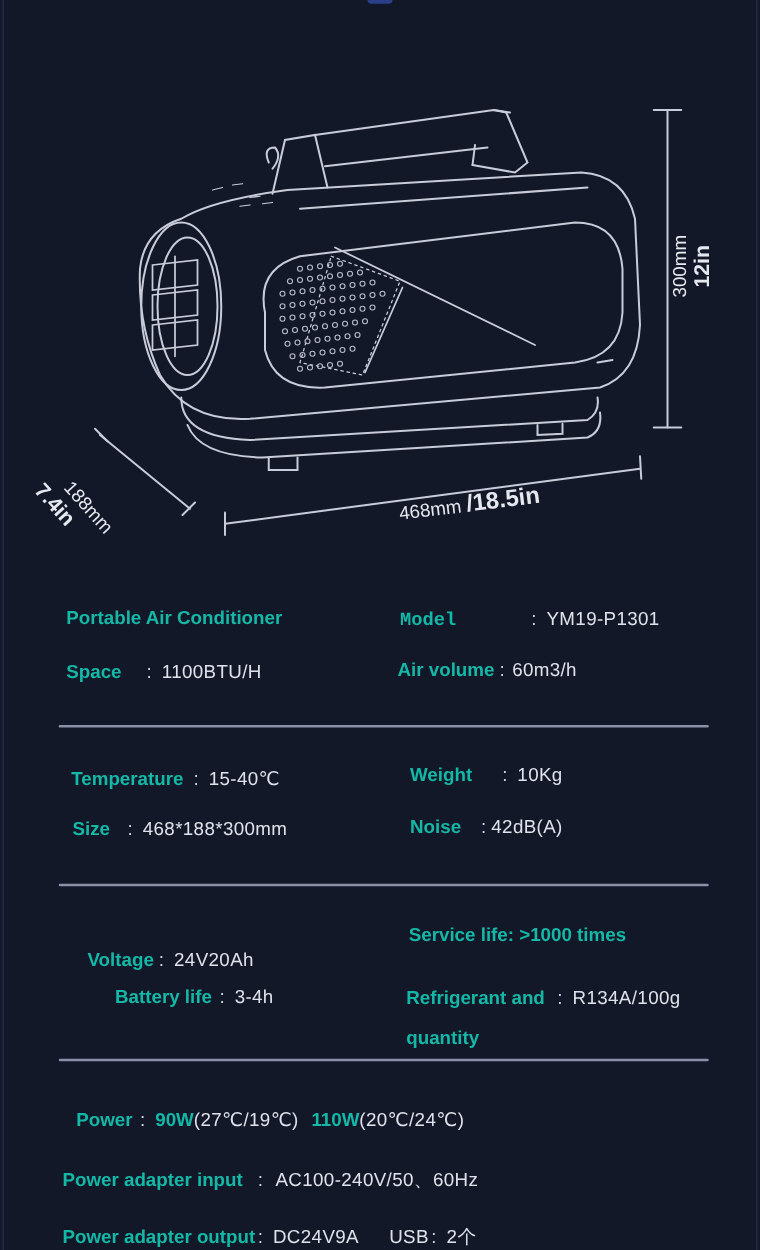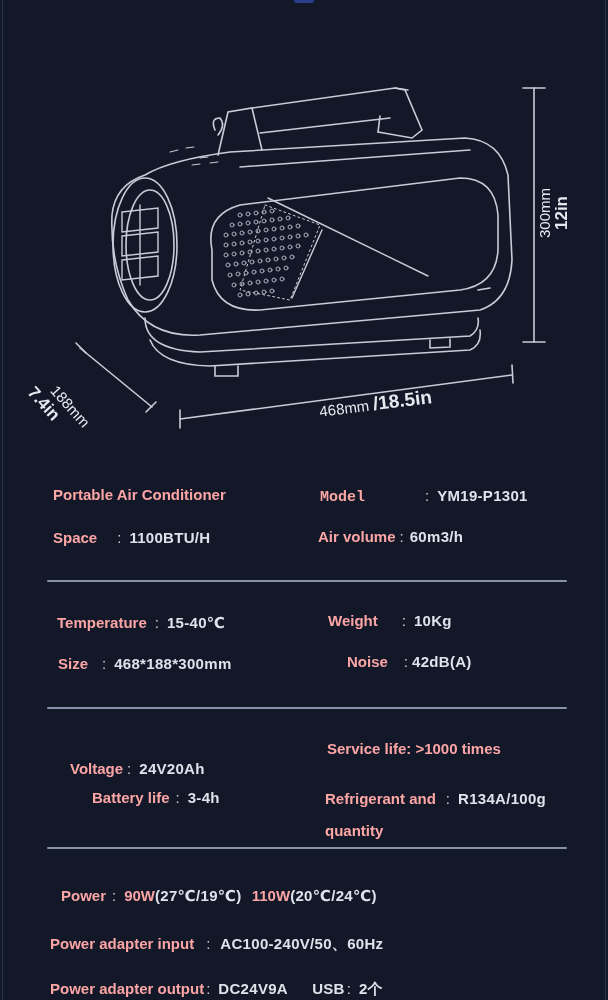--- a/index.html
+++ b/index.html
@@ -23,23 +23,23 @@
   .dim-label { position: absolute; color: #e6e8ef; white-space: nowrap; }
   .dim-h { left: 318px; top: 400px; transform: rotate(-7deg); transform-origin: left top; font-size: 15px; }
   .dim-h .mm { font-weight: 400; }
   .dim-h .in { font-weight: 700; font-size: 19px; }
   .dim-v { left: 575px; top: 212px; transform: rotate(-90deg); transform-origin: center; font-size: 15px; line-height: 17px; text-align: center; }
   .dim-v .in { font-weight: 700; font-size: 17px; display:block; }
   .dim-d { left: 60px; top: 382px; transform: rotate(48deg); transform-origin: left top; font-size: 15px; line-height: 18px; }
   .dim-d .in { font-weight: 700; font-size: 17px; display:block; margin-left:-14px; }
 
   .spec { position: absolute; font-size: 15px; white-space: nowrap; }
-  .spec .k { font-weight: 700; color: #fca5a5; }
+  .spec .k { font-weight: 700; color: #14b8a6; }
   .spec .sep { color: #d0d3dc; margin: 0 8px 0 6px; }
-  .spec .v { color: #dfe2ea; font-weight: 700; letter-spacing: 0.3px; }
+  .spec .v { color: #dfe2ea; font-weight: 400; letter-spacing: 0.3px; }
   .divider {
     position: absolute; left: 47px; width: 520px; height: 2px;
     background: #8a90a8; border-radius: 1px;
   }
 </style>
 </head>
 <body>
 
 <div class="frame"></div>
 <div class="top-mark"></div>
@@ -207,21 +207,21 @@
 
 <div class="spec" style="left:57px; top:614px;">
   <span class="k">Temperature</span><span class="sep" style="margin:0 8px 0 8px;">:</span><span class="v">15-40℃</span>
 </div>
 <div class="spec" style="left:328px; top:612px;">
   <span class="k" style="margin-right:18px;">Weight</span><span class="sep">:</span><span class="v">10Kg</span>
 </div>
 <div class="spec" style="left:58px; top:655px;">
   <span class="k" style="margin-right:8px;">Size</span><span class="sep">:</span><span class="v">468*188*300mm</span>
 </div>
-<div class="spec" style="left:328px; top:653px;margin-left:19px;">
+<div class="spec" style="left:328px; top:653px;">
   <span class="k" style="margin-right:10px;">Noise</span><span class="sep" style="margin:0 4px 0 6px;">:</span><span class="v">42dB(A)</span>
 </div>
 
 <div class="divider" style="top:707px;"></div>
 
 <div class="spec" style="left:55px; top:760px;margin-left:15px;">
   <span class="k">Voltage</span><span class="sep" style="margin:0 8px 0 4px;">:</span><span class="v">24V20Ah</span>
 </div>
 <div class="spec" style="left:327px; top:740px;">
   <span class="k">Service life:</span>

